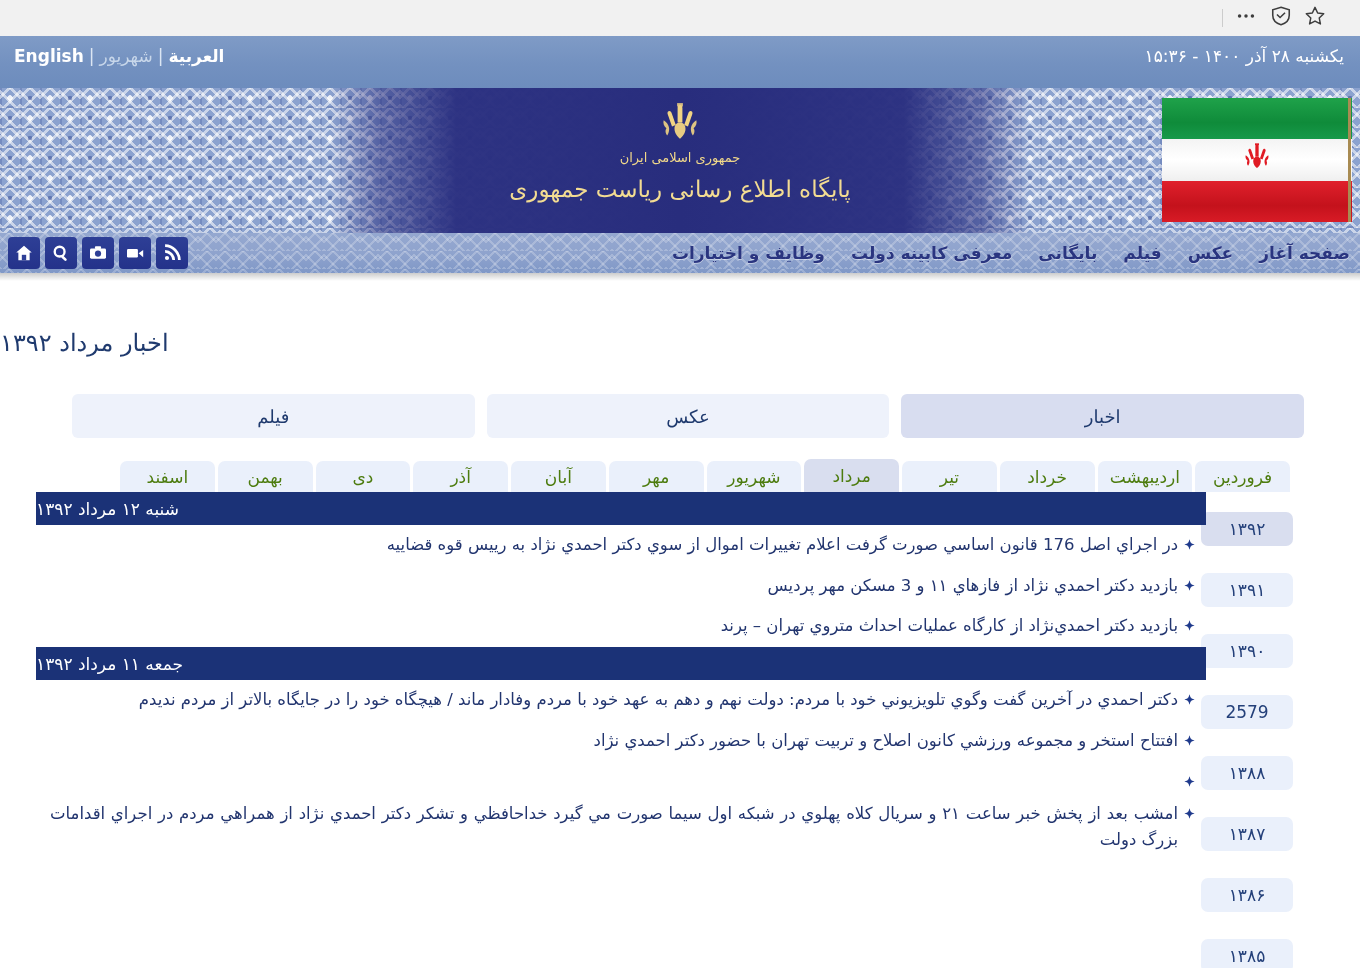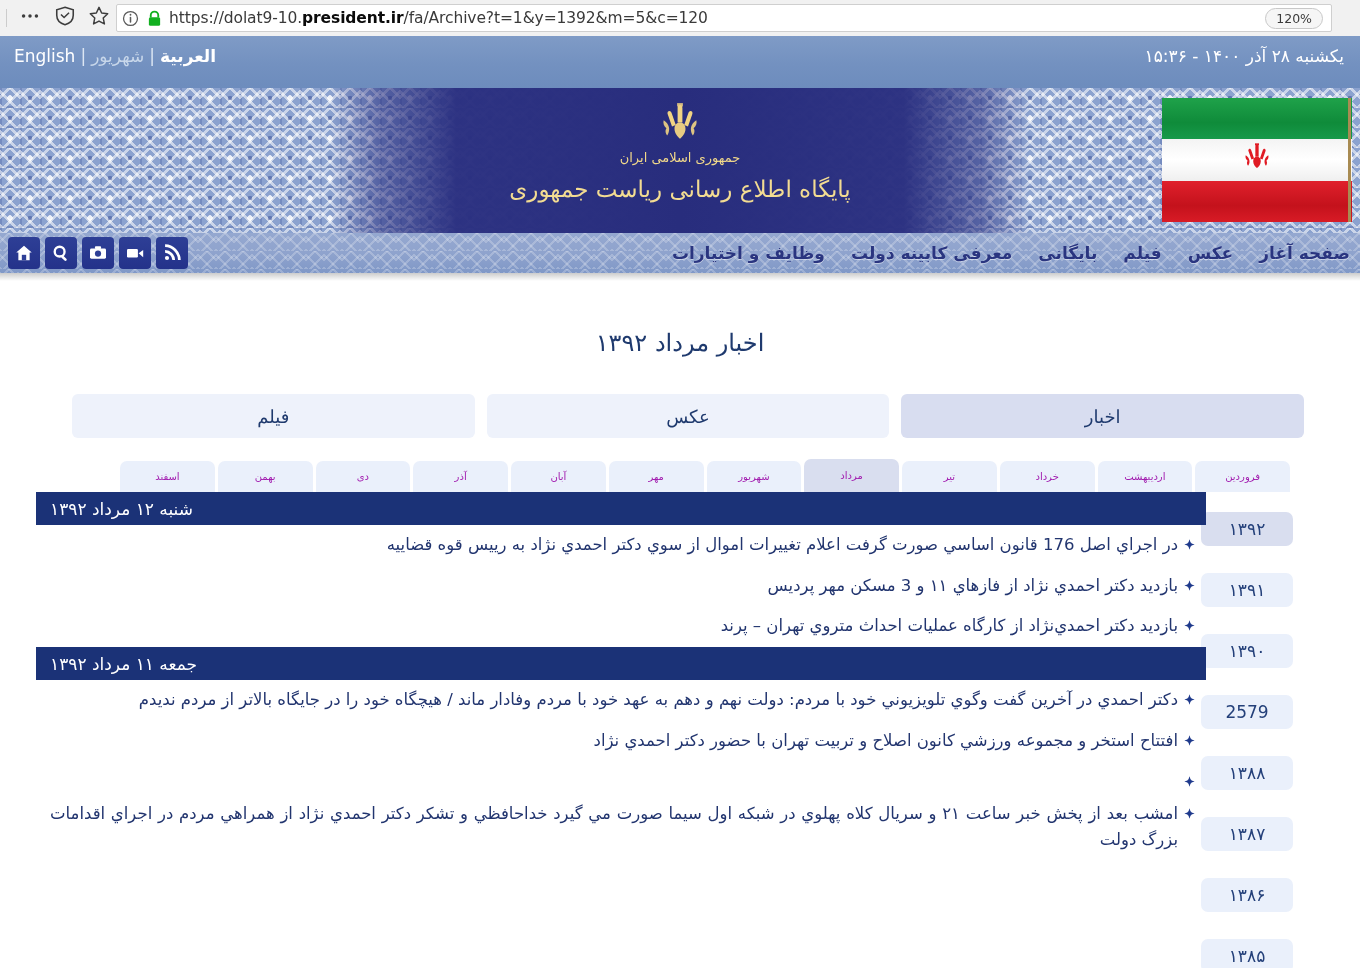--- a/index.html
+++ b/index.html
@@ -48,21 +48,21 @@
   
   #top-strip{
     position:absolute;left:0;top:36px;width:1360px;height:52px;
     background:linear-gradient(180deg,#7f9bc6 0%,#7391c0 55%,#6d8cbd 100%);
     color:#ffffff;
   }
   #lang-bar{
     position:absolute;left:14px;top:10px;
     font-size:17px;white-space:nowrap;direction:ltr;
   }
-  #lang-bar .lang-en{font-weight:400;color:#ffffff;}
+  #lang-bar .lang-en{font-weight:700;color:#ffffff;}
   #lang-bar .sep{color:#dce6f3;margin:0 5px;}
   #lang-bar .lang-ar{font-weight:700;color:#ffffff;}
   #lang-bar .lang-fa{color:#c8d7ea;}
   #datetime{
     position:absolute;right:16px;top:10px;
     font-size:17px;color:#ffffff;white-space:nowrap;
   }
 
   
   #banner{
@@ -152,21 +152,21 @@
     position:absolute;left:0;top:273px;width:1360px;height:8px;
     background:linear-gradient(180deg,rgba(0,0,0,.20) 0%,rgba(0,0,0,0) 100%);
   }
 
   
   #page{
     position:absolute;left:0;top:281px;width:1360px;height:687px;
     background:#ffffff;
   }
   #page-title{
-    position:absolute;left:0;top:48px;width:1360px;text-align:center;
+    position:absolute;left:0;top:48px;width:1360px;text-align:left;
     color:#1f3a6e;font-size:24px;
     font-family:"DejaVu Serif","Liberation Serif",serif;
   }
 
   
   #main-tabs{
     position:absolute;left:72px;top:113px;width:1232px;height:44px;
     display:flex;direction:rtl;gap:12px;
   }
   .main-tab{
@@ -179,21 +179,21 @@
   .main-tab.active{background:#d8ddf0;}
 
   
   #month-tabs{
     position:absolute;left:120px;top:178px;width:1170px;height:33px;
     display:flex;direction:rtl;gap:3px;align-items:flex-end;
   }
   .month-tab{
     flex:1;height:31px;border-radius:7px 7px 0 0;
     display:flex;align-items:center;justify-content:center;
-    color:#a21caf;font-size:10px;cursor:pointer;
+    color:#4d7c0f;font-size:17px;cursor:pointer;
     background:#eaf0fb;white-space:nowrap;
   }
   .month-tab.active{background:#d9deef;height:33px;}
 
   
   #year-rail{
     position:absolute;right:67px;top:211px;width:92px;
     display:flex;flex-direction:column;gap:7px;
   }
   .year-item{
@@ -203,58 +203,41 @@
   }
   .year-item.active{background:#d9deef;}
 
   
   #archive{
     position:absolute;left:36px;top:211px;width:1170px;
   }
   .date-header{
     height:33px;background:#1b3277;color:#ffffff;
     display:flex;align-items:center;justify-content:flex-end;
-    padding-left:14px;padding-right:14px;box-sizing:border-box;
+    padding-left:0;padding-right:14px;box-sizing:border-box;
     font-size:17px;
   }
   .news-list{padding:0;margin:0;list-style:none;}
   .news-item{
     display:flex;direction:rtl;align-items:flex-start;
     padding:7px 6px 7px 14px;
     color:#22356f;font-size:16.5px;line-height:1.62;
     text-align:justify;cursor:pointer;
   }
   .news-bullet{
     flex:0 0 auto;width:22px;padding-top:7px;
     display:flex;align-items:flex-start;justify-content:center;
   }
   .news-text{flex:1;}
 </style>
 </head>
 <body>
 
 <div id="browser-bar">
   <div id="chrome-left-pad"></div>
-  <div id="url-box">
-    <span class="chrome-ico" id="info-icon">
-      <svg width="17" height="17" viewBox="0 0 20 20">
-          <circle cx="10" cy="10" r="8.2" fill="none" stroke="#5a5a5a" stroke-width="1.5"></circle>
-          <circle cx="10" cy="5.6" r="1.05" fill="#5a5a5a"></circle>
-          <rect x="9.1" y="8" width="1.8" height="7" rx=".8" fill="#5a5a5a"></rect>
-        </svg>
-    </span>
-    <span class="chrome-ico" id="lock-icon">
-      <svg width="15" height="17" viewBox="0 0 16 18">
-          <path d="M4 8V5.6a4 4 0 0 1 8 0V8" fill="none" stroke="#12b020" stroke-width="2"></path>
-          <rect x="2" y="7.6" width="12" height="9.2" rx="1.6" fill="#12b020"></rect>
-        </svg>
-    </span>
-    <span id="url-text">https://dolat9-10.<b>president.ir</b>/fa/Archive?t=1&amp;y=1392&amp;m=5&amp;c=120</span>
-    <span id="zoom-badge">120%</span>
-  </div>
   <div id="chrome-right">
     <div id="chrome-divider"></div>
     <span>
       <svg width="22" height="20" viewBox="0 0 24 20">
           <circle cx="5" cy="10" r="1.9" fill="#3d3d3d"></circle>
           <circle cx="12" cy="10" r="1.9" fill="#3d3d3d"></circle>
           <circle cx="19" cy="10" r="1.9" fill="#3d3d3d"></circle>
         </svg>
     </span>
     <span>

